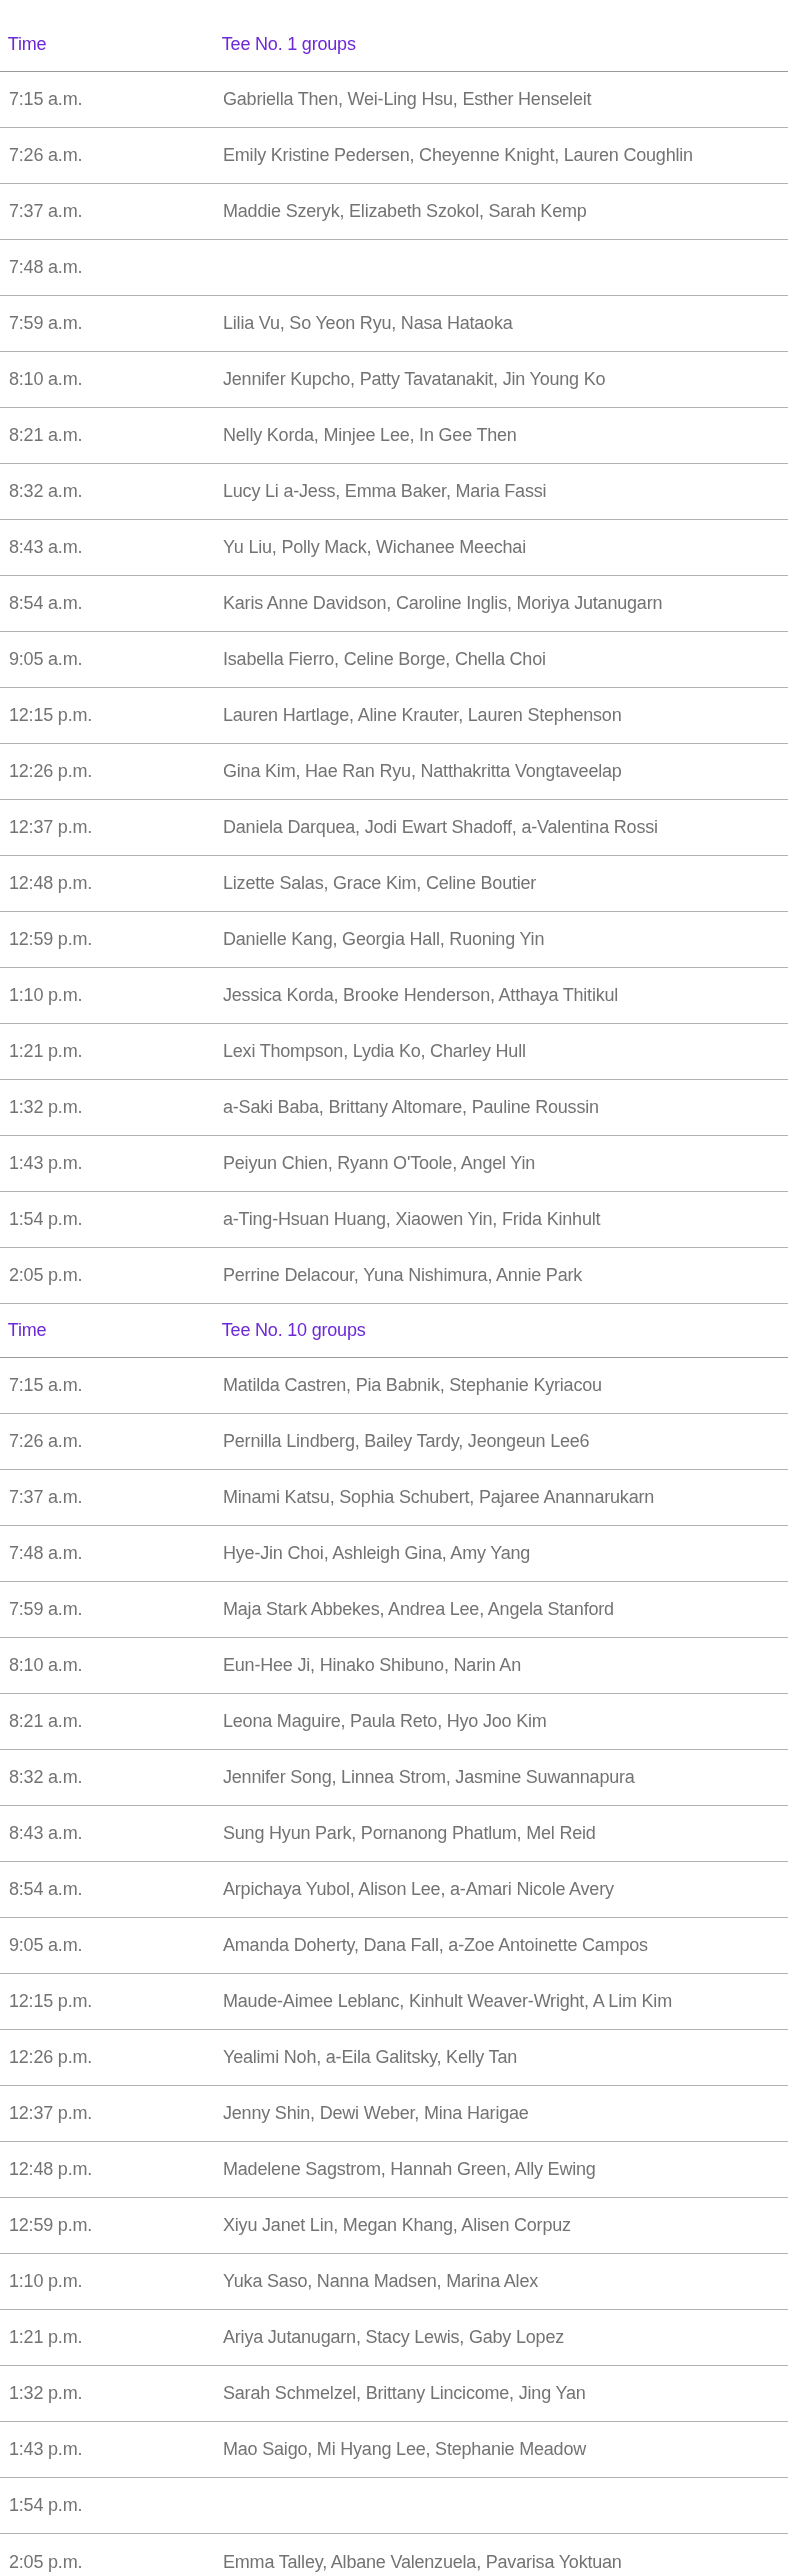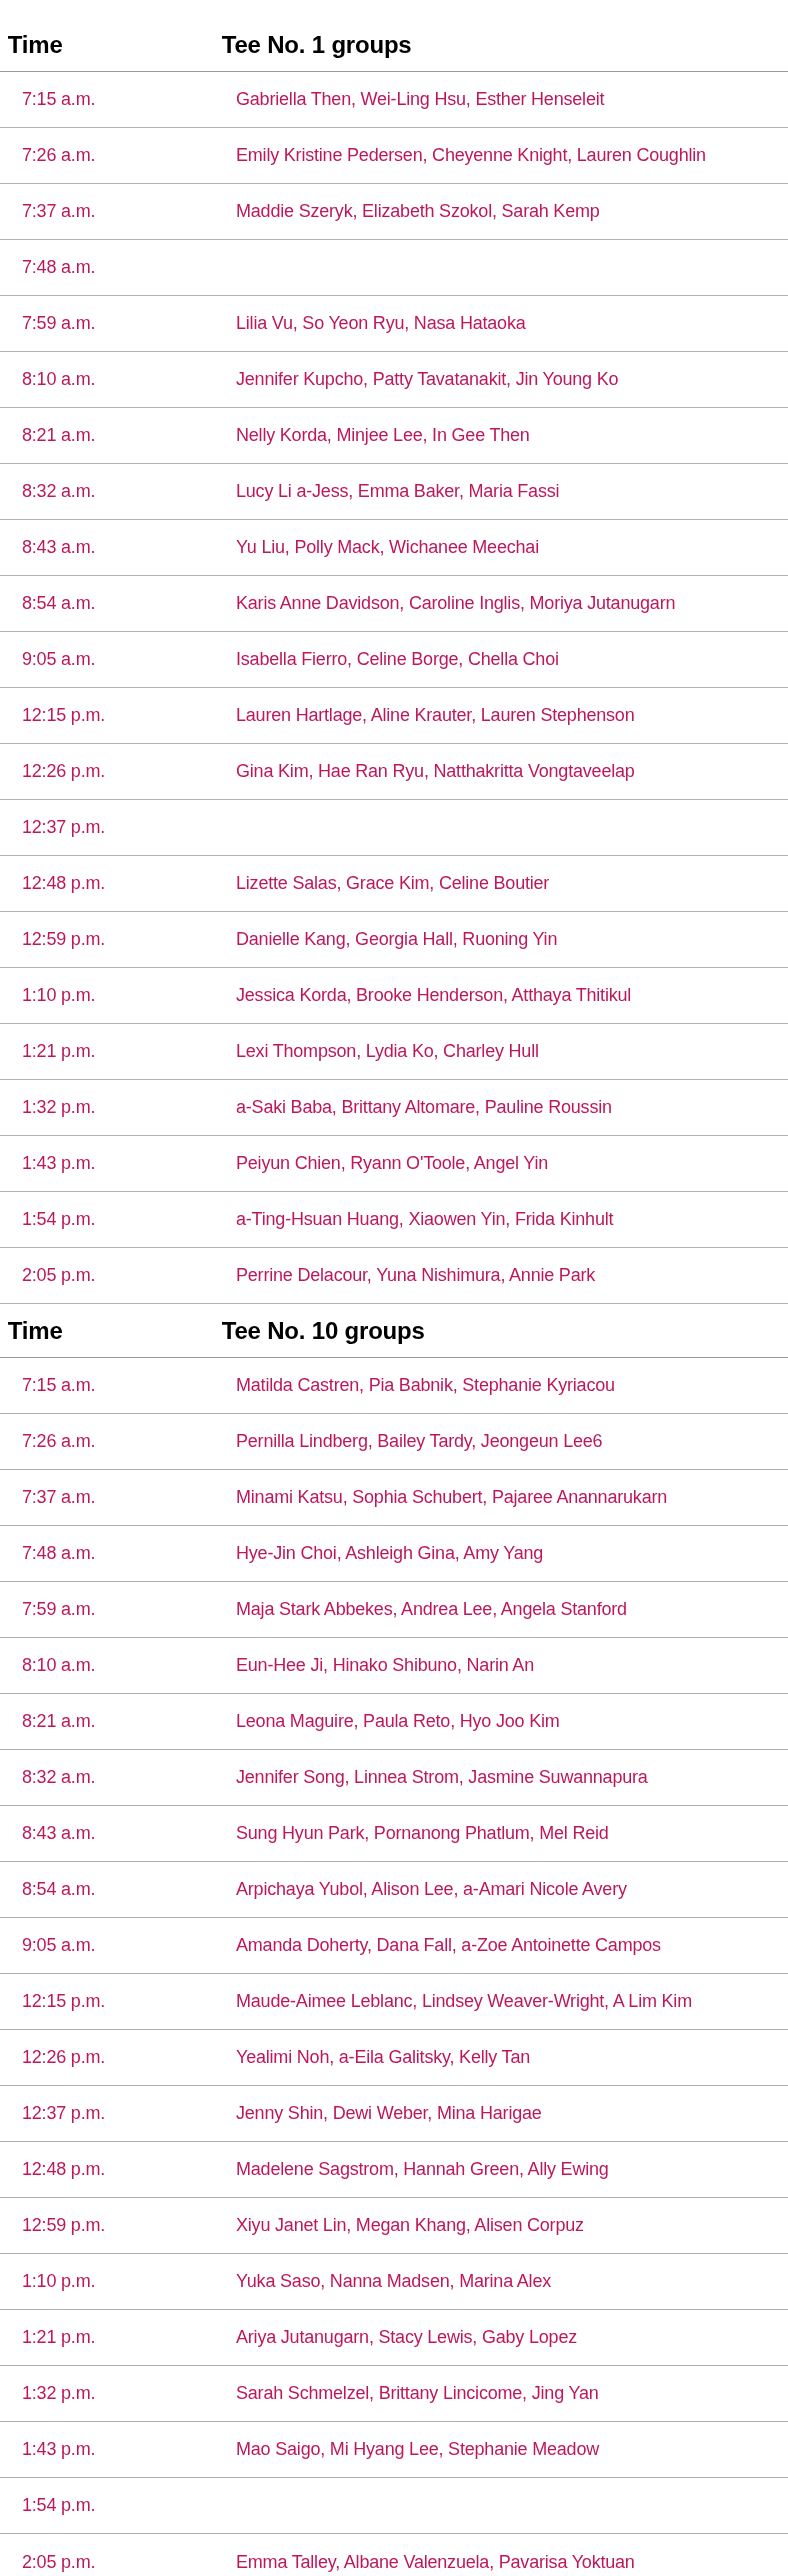--- a/index.html
+++ b/index.html
@@ -19,36 +19,36 @@
   }
   .tee-table {
     width: 788px;
   }
   .hdr {
     display: flex;
     align-items: center;
     box-sizing: border-box;
     height: 54px;
     border-bottom: 1.9px solid #9b9b9b;
-    font-size: 24px;
-    font-weight: bold;
-    color: #000000;
+    font-size: 18px;
+    font-weight: normal;
+    color: #6d28d9;
     letter-spacing: -0.2px;
     padding-left: 7.8px;
   }
   .row {
     display: flex;
     align-items: center;
     box-sizing: border-box;
     height: 56px;
     border-bottom: 1.3px solid #b3b3b3;
     font-size: 18px;
-    color: #be185d;
+    color: #737373;
     letter-spacing: -0.2px;
-    padding-left: 22px;
+    padding-left: 9px;
   }
   .section:last-child .rows .row:last-child {
     border-bottom: none;
   }
   .col-time {
     width: 214px;
     flex: 0 0 214px;
   }
   .col-names {
     flex: 1 1 auto;
@@ -114,20 +114,21 @@
           <div class="row">
             <div class="col-time">12:15 p.m.</div>
             <div class="col-names">Lauren Hartlage, Aline Krauter, Lauren Stephenson</div>
           </div>
           <div class="row">
             <div class="col-time">12:26 p.m.</div>
             <div class="col-names">Gina Kim, Hae Ran Ryu, Natthakritta Vongtaveelap</div>
           </div>
           <div class="row">
             <div class="col-time">12:37 p.m.</div>
+            <div class="col-names">Daniela Darquea, Jodi Ewart Shadoff, a-Valentina Rossi</div>
           </div>
           <div class="row">
             <div class="col-time">12:48 p.m.</div>
             <div class="col-names">Lizette Salas, Grace Kim, Celine Boutier</div>
           </div>
           <div class="row">
             <div class="col-time">12:59 p.m.</div>
             <div class="col-names">Danielle Kang, Georgia Hall, Ruoning Yin</div>
           </div>
           <div class="row">
@@ -202,21 +203,21 @@
           <div class="row">
             <div class="col-time">8:54 a.m.</div>
             <div class="col-names">Arpichaya Yubol, Alison Lee, a-Amari Nicole Avery</div>
           </div>
           <div class="row">
             <div class="col-time">9:05 a.m.</div>
             <div class="col-names">Amanda Doherty, Dana Fall, a-Zoe Antoinette Campos</div>
           </div>
           <div class="row">
             <div class="col-time">12:15 p.m.</div>
-            <div class="col-names">Maude-Aimee Leblanc, Lindsey Weaver-Wright, A Lim Kim</div>
+            <div class="col-names">Maude-Aimee Leblanc, Kinhult Weaver-Wright, A Lim Kim</div>
           </div>
           <div class="row">
             <div class="col-time">12:26 p.m.</div>
             <div class="col-names">Yealimi Noh, a-Eila Galitsky, Kelly Tan</div>
           </div>
           <div class="row">
             <div class="col-time">12:37 p.m.</div>
             <div class="col-names">Jenny Shin, Dewi Weber, Mina Harigae</div>
           </div>
           <div class="row">

